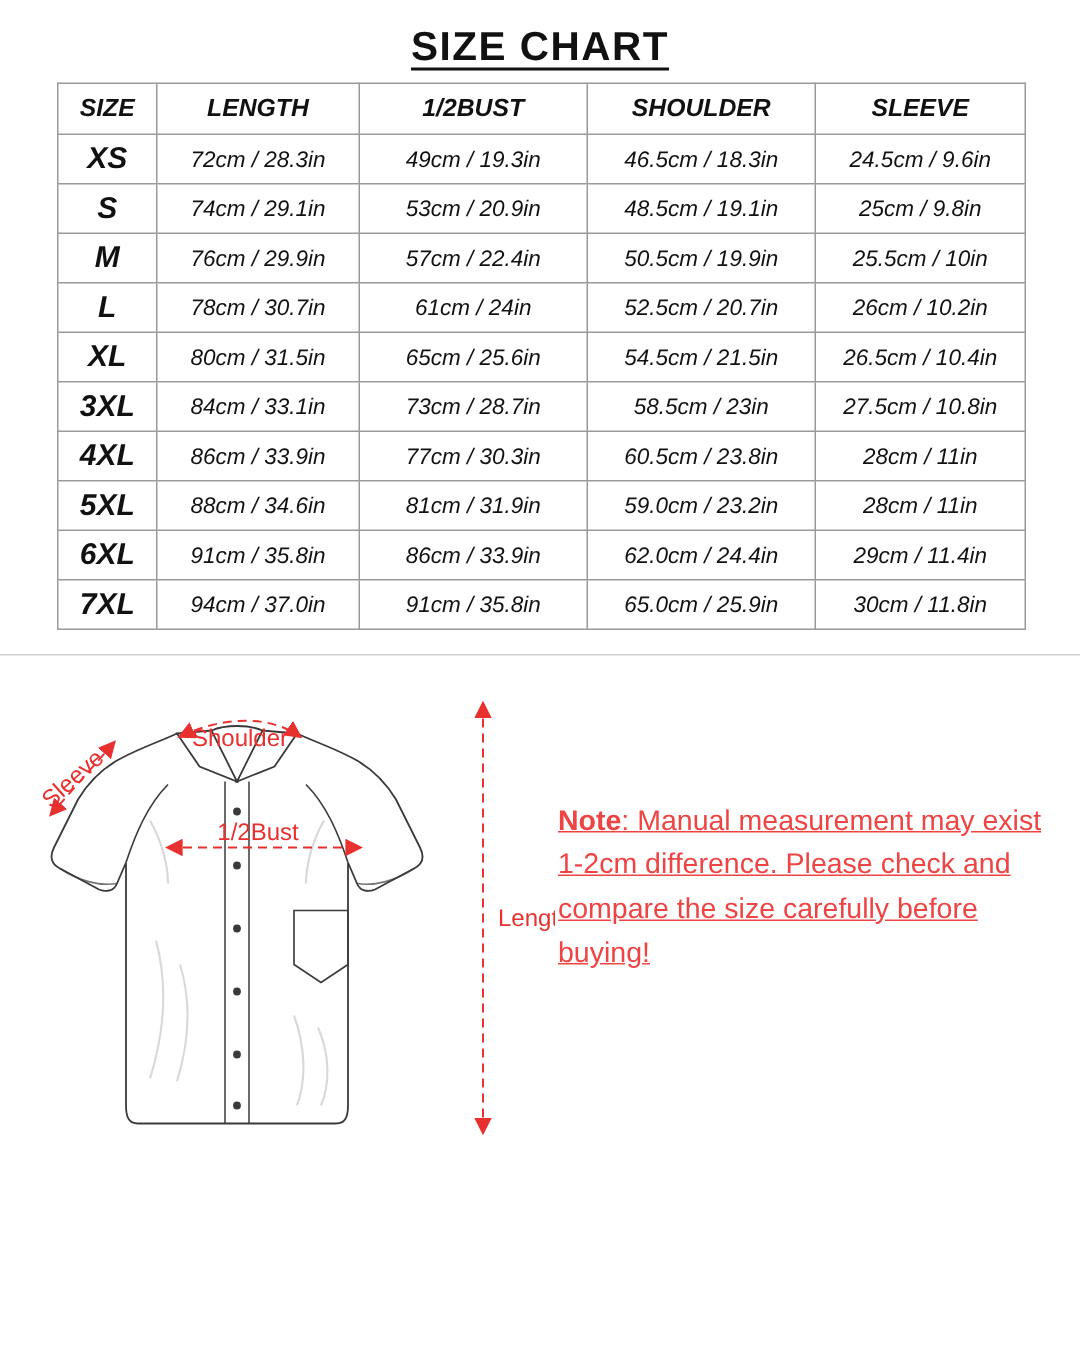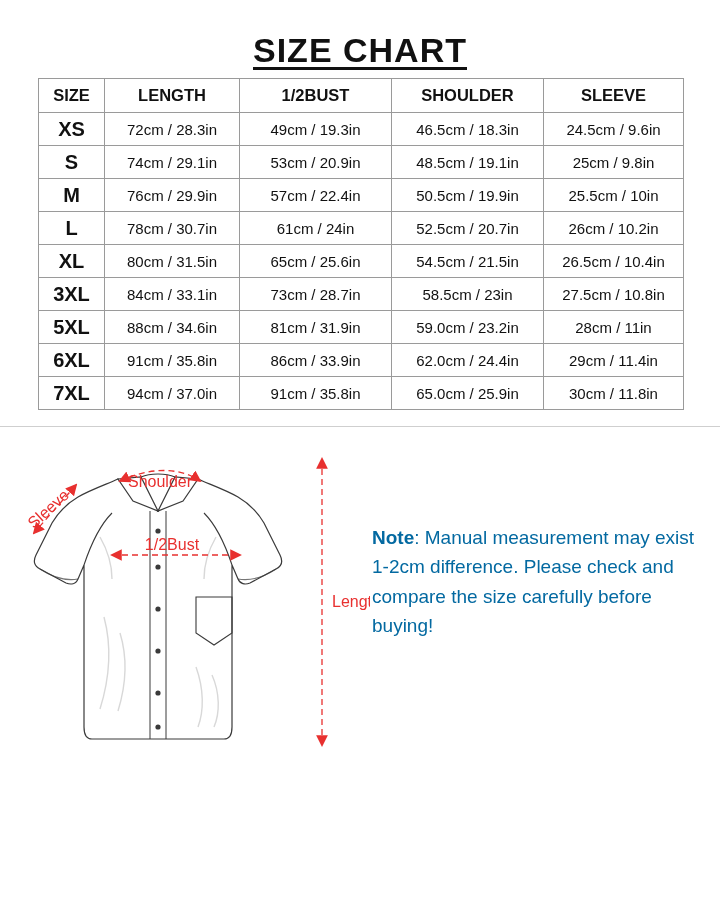--- a/index.html
+++ b/index.html
@@ -12,31 +12,32 @@
     height: 913px;
     background: #ffffff;
     font-family: "Liberation Sans", sans-serif;
     color: #111;
     position: relative;
     overflow: hidden;
   }
 
   .page-title {
     text-align: center;
-    font-size: 34px;
+    font-size: 27px;
     font-weight: bold;
     letter-spacing: 1px;
-    padding-top: 31px;
+    padding-top: 16px;
     padding-bottom: 8px;
     text-decoration: underline;
     text-underline-offset: 5px;
   }
 
   .table-wrap {
     padding: 0 38px;
+    font-style: italic;
   }
 
   table.size-table {
     width: 100%;
     border-collapse: collapse;
     table-layout: fixed;
   }
   table.size-table th,
   table.size-table td {
     border: 1px solid #9a9a9a;
@@ -82,21 +83,22 @@
     width: 370px;
     height: 365px;
   }
   .note-area {
     position: absolute;
     left: 372px;
     top: 96px;
     width: 330px;
     font-size: 19px;
     line-height: 1.55;
-    color: #0369a1;
+    color: #ef4444;
+    text-decoration: underline;
   }
   .note-area .note-label { font-weight: bold; }
 
   svg { display: block; }
 </style>
 </head>
 <body>
 
 <div>
 
@@ -148,20 +150,27 @@
           <td>65cm / 25.6in</td>
           <td>54.5cm / 21.5in</td>
           <td>26.5cm / 10.4in</td>
         </tr>
         <tr>
           <td class="size-cell">3XL</td>
           <td>84cm / 33.1in</td>
           <td>73cm / 28.7in</td>
           <td>58.5cm / 23in</td>
           <td>27.5cm / 10.8in</td>
+        </tr>
+        <tr>
+          <td class="size-cell">4XL</td>
+          <td>86cm / 33.9in</td>
+          <td>77cm / 30.3in</td>
+          <td>60.5cm / 23.8in</td>
+          <td>28cm / 11in</td>
         </tr>
         <tr>
           <td class="size-cell">5XL</td>
           <td>88cm / 34.6in</td>
           <td>81cm / 31.9in</td>
           <td>59.0cm / 23.2in</td>
           <td>28cm / 11in</td>
         </tr>
         <tr>
           <td class="size-cell">6XL</td>

